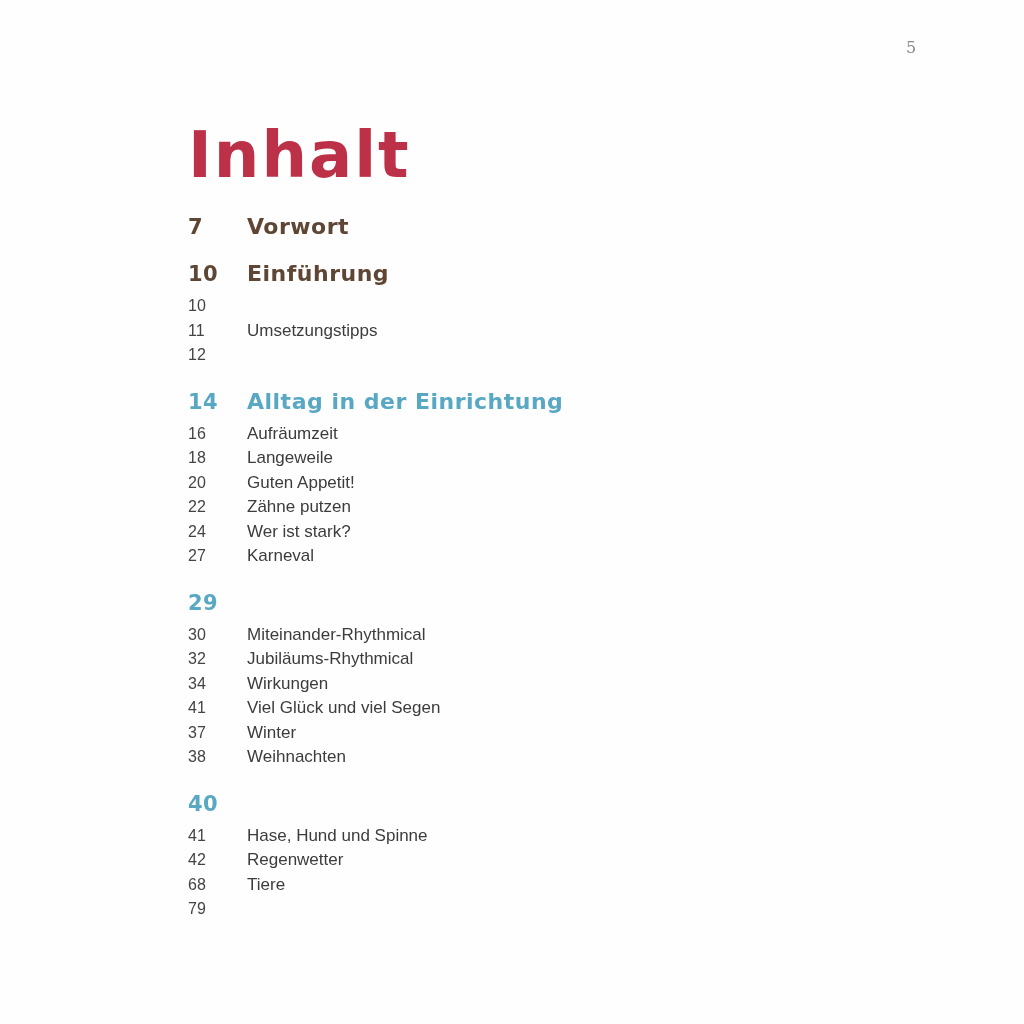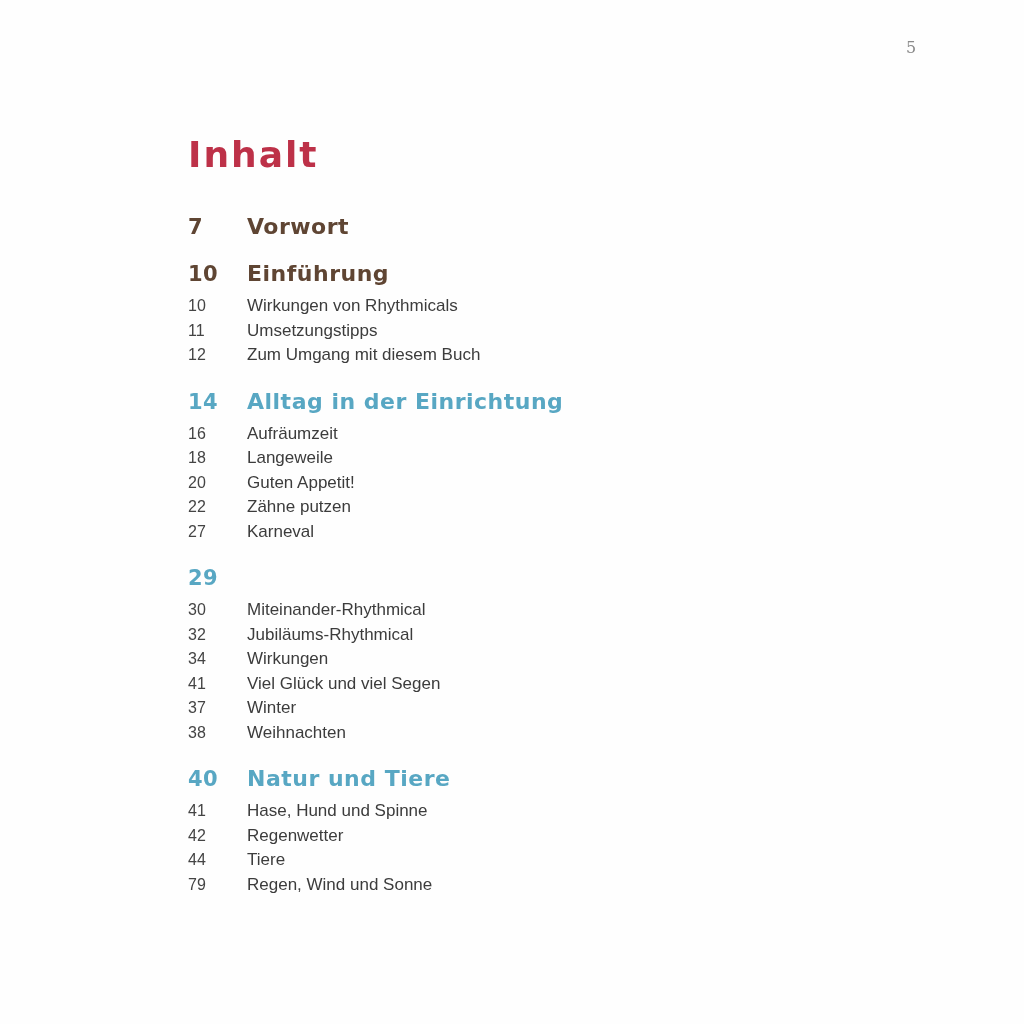--- a/index.html
+++ b/index.html
@@ -29,21 +29,21 @@
   }
   .content {
     position: absolute;
     left: 188px;
     top: 122px;
     width: 600px;
   }
   .toc-title {
     margin: 0 0 26px 0;
     font-family: "DejaVu Sans", sans-serif;
-    font-size: 36px;
+    font-size: 64px;
     line-height: 66px;
     font-weight: 700;
     letter-spacing: 2px;
     color: #bd3148;
   }
   .toc-section { }
   .toc-row {
     display: flex;
     align-items: baseline;
   }
@@ -93,29 +93,27 @@
             <span>Vorwort</span>
           </div>
         </div>
         <div class="toc-section">
           <div class="toc-row toc-heading style-brown">
             <span class="toc-num">10</span>
             <span>Einführung</span>
           </div>
           <div class="toc-row toc-item">
             <span class="toc-num">10</span>
-            <span>Wirkungen von Rhythmicals</span>
           </div>
           <div class="toc-row toc-item">
             <span class="toc-num">11</span>
             <span>Umsetzungstipps</span>
           </div>
           <div class="toc-row toc-item">
             <span class="toc-num">12</span>
-            <span>Zum Umgang mit diesem Buch</span>
           </div>
         </div>
         <div class="toc-section">
           <div class="toc-row toc-heading style-teal">
             <span class="toc-num">14</span>
             <span>Alltag in der Einrichtung</span>
           </div>
           <div class="toc-row toc-item">
             <span class="toc-num">16</span>
             <span>Aufräumzeit</span>
@@ -124,20 +122,24 @@
             <span class="toc-num">18</span>
             <span>Langeweile</span>
           </div>
           <div class="toc-row toc-item">
             <span class="toc-num">20</span>
             <span>Guten Appetit!</span>
           </div>
           <div class="toc-row toc-item">
             <span class="toc-num">22</span>
             <span>Zähne putzen</span>
+          </div>
+          <div class="toc-row toc-item">
+            <span class="toc-num">24</span>
+            <span>Wer ist stark?</span>
           </div>
           <div class="toc-row toc-item">
             <span class="toc-num">27</span>
             <span>Karneval</span>
           </div>
         </div>
         <div class="toc-section">
           <div class="toc-row toc-heading style-teal">
             <span class="toc-num">29</span>
           </div>
@@ -162,34 +164,32 @@
             <span>Winter</span>
           </div>
           <div class="toc-row toc-item">
             <span class="toc-num">38</span>
             <span>Weihnachten</span>
           </div>
         </div>
         <div class="toc-section">
           <div class="toc-row toc-heading style-teal">
             <span class="toc-num">40</span>
-            <span>Natur und Tiere</span>
           </div>
           <div class="toc-row toc-item">
             <span class="toc-num">41</span>
             <span>Hase, Hund und Spinne</span>
           </div>
           <div class="toc-row toc-item">
             <span class="toc-num">42</span>
             <span>Regenwetter</span>
           </div>
           <div class="toc-row toc-item">
-            <span class="toc-num">44</span>
+            <span class="toc-num">68</span>
             <span>Tiere</span>
           </div>
           <div class="toc-row toc-item">
             <span class="toc-num">79</span>
-            <span>Regen, Wind und Sonne</span>
           </div>
         </div>
       </div>
   </div>
 </div>
 
 </body></html>

